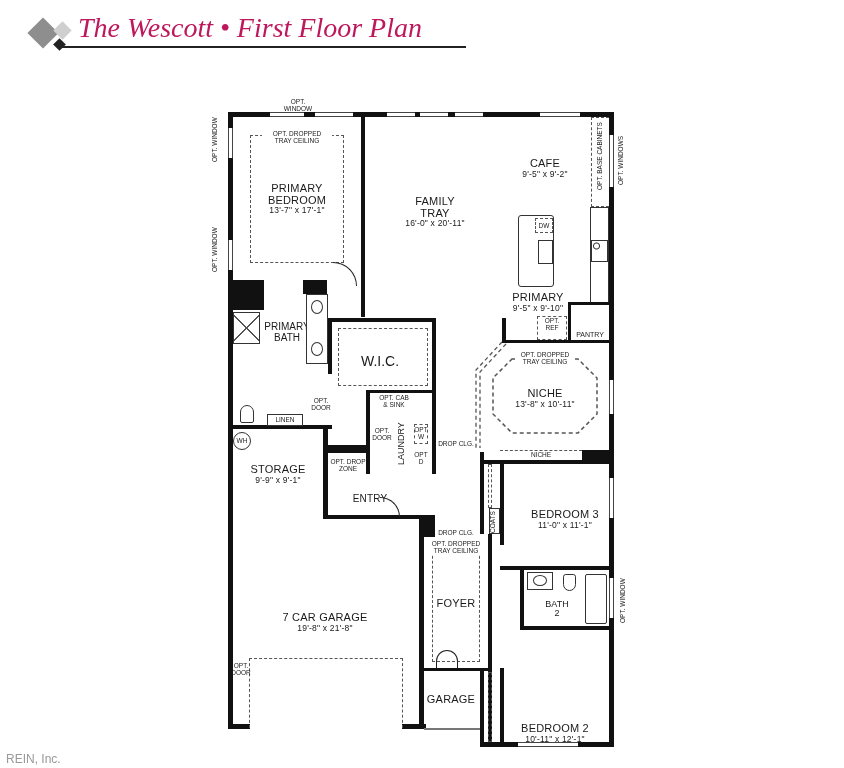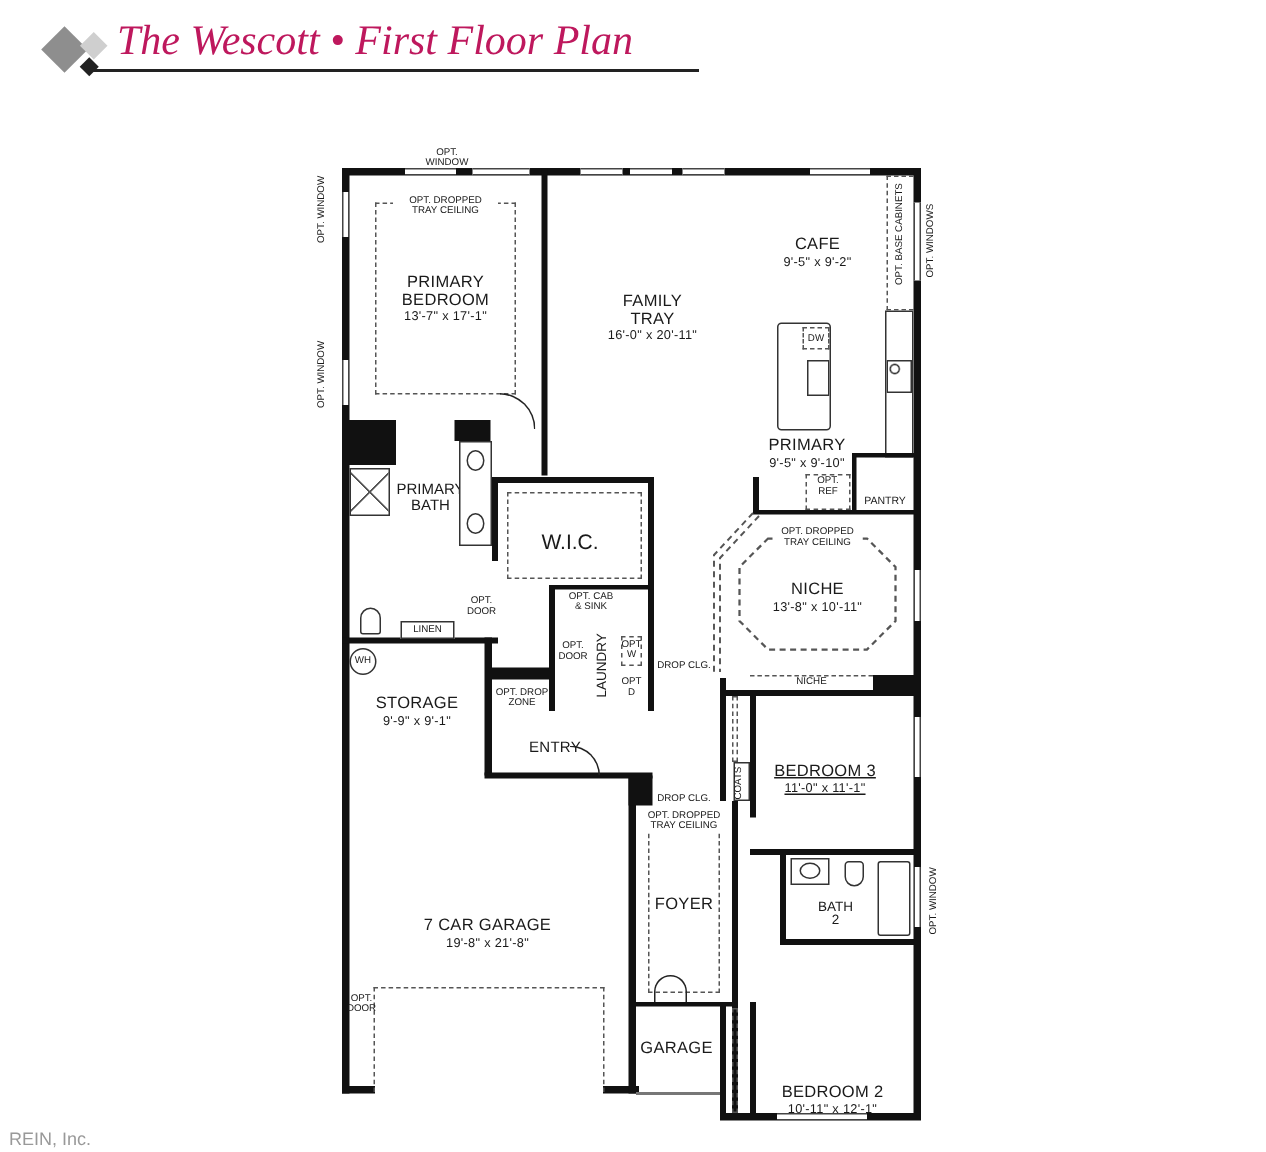--- a/index.html
+++ b/index.html
@@ -203,21 +203,21 @@
   <div class="dash" style="left:500px;top:450px;width:82px;height:12px;border-width:1px;border-bottom:none;border-left:none;border-right:none;"></div>
   <div class="lbl tiny" style="left:520px;top:452px;width:42px;">NICHE</div>
   <div class="wall" style="left:582px;top:450px;width:28px;height:12px;"></div>
 
   <div class="wall" style="left:480px;top:460px;width:132px;height:4px;"></div>
   <div class="wall" style="left:480px;top:452px;width:4px;height:82px;"></div>
   <div class="wall" style="left:500px;top:460px;width:4px;height:85px;"></div>
   <div class="dash" style="left:488px;top:464px;width:4px;height:44px;border-width:1px;"></div>
   <div class="thin" style="left:489px;top:508px;width:11px;height:26px;"></div>
   <div class="lbl tiny vert" style="left:490px;top:511px;height:22px;">COATS</div>
-  <div class="lbl room" style="left:510px;top:509px;width:80px;text-decoration:underline;">
+  <div class="lbl room" style="left:525px;top:509px;width:80px;">
     <span>BEDROOM 3</span>
     <span class="dim">11'-0" x 11'-1"</span>
   </div>
   <div class="lbl tiny" style="left:436px;top:530px;width:40px;">DROP CLG.</div>
   <div class="wall" style="left:500px;top:566px;width:112px;height:4px;"></div>
   <div class="wall" style="left:419px;top:517px;width:16px;height:20px;"></div>
 
   <div class="wall" style="left:488px;top:534px;width:4px;height:212px;"></div>
   <div class="dash" style="left:432px;top:546px;width:48px;height:116px;"></div>
   <div class="lbl tiny" style="left:428px;top:541px;width:56px;background:#fff;">

